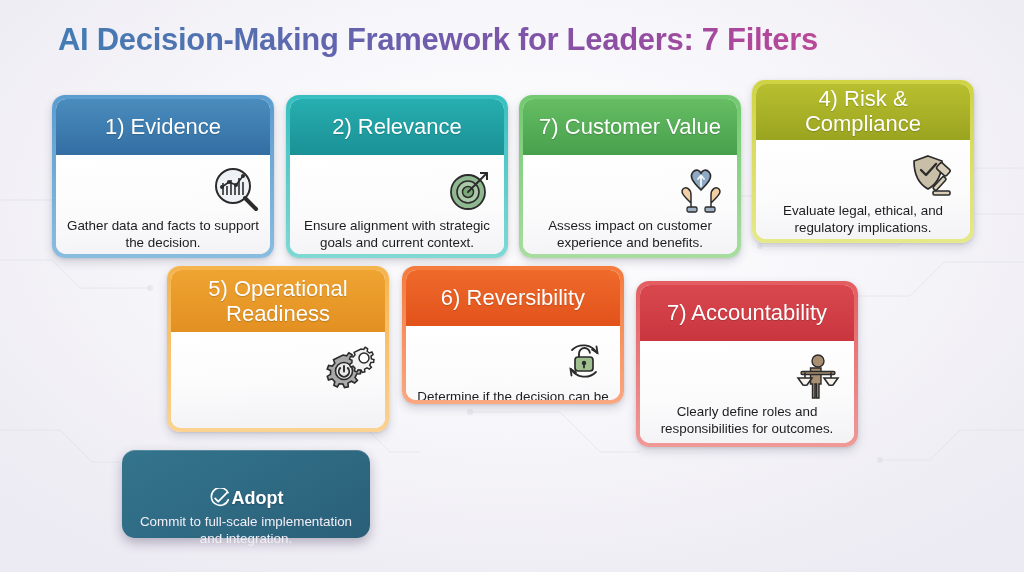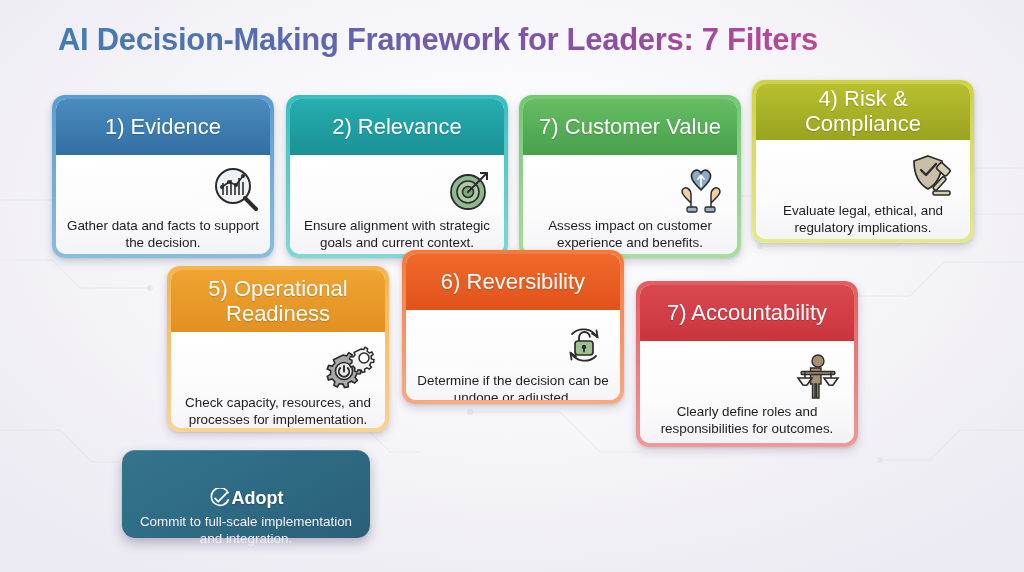--- a/index.html
+++ b/index.html
@@ -260,26 +260,25 @@
             <g stroke="#2b2b2b" stroke-width="1.9" fill="none" stroke-linecap="round">
               <path d="M21 23 L21 28.5"></path>
               <path d="M17.2 25 a5.2 5.2 0 1 0 7.6 0"></path>
             </g>
             <g fill="#f2f2f2" stroke="#2b2b2b" stroke-width="1.5">
               <path d="M38 6 l2.7 .5 1.5-2.2 2.4 1.3 -.4 2.7 2.2 1.7 2.5-1 1.2 2.5 -2.1 1.6 .4 2.8 2.6 .7 -.4 2.7 -2.7 .2 -1.2 2.6 1.7 2.1 -2 1.9 -2.4-1.3 -2.4 1.4 .2 2.6 -2.7 .5 -1.1-2.4 -2.8-.2 -1.4 2.3 -2.4-1.2 .6-2.6 -1.9-2 -2.6 .7 -.9-2.6 2.3-1.4 .1-2.7 -2.5-1.1 1-2.6 2.7 .4 1.8-2.1 -.9-2.5Z"></path>
               <circle cx="41" cy="15" r="5" fill="#fff"></circle>
             </g>
           </svg>
         </div>
-        <div class="card-desc">Check capacity, resources, and processes for implementation.</div>
-      </div>
-    </div>
-  </div>
-
-  <div class="card" style="left:402px; top:250px; width:222px; height:154px; background:linear-gradient(180deg,#f57a3c,#f9a882);">
+      </div>
+    </div>
+  </div>
+
+  <div class="card" style="left:402px; top:266px; width:222px; height:138px; background:linear-gradient(180deg,#f57a3c,#f9a882);">
     <div class="card-inner">
       <div class="card-head" style="background:linear-gradient(180deg,#ef6a2b,#e2521b); height:40px;">6) Reversibility</div>
       <div class="card-body">
         <div class="card-icon">
           <svg width="56" height="50" viewBox="0 0 56 50">
             <g fill="none" stroke="#2b2b2b" stroke-width="1.8" stroke-linecap="round">
               <path d="M16 14 A16 16 0 0 1 41 17"></path>
               <path d="M36 13.5 L41.5 17 L40.5 10.5"></path>
               <path d="M40 36 A16 16 0 0 1 15 33"></path>
               <path d="M20 36.5 L14.5 33 L15.5 39.5"></path>

